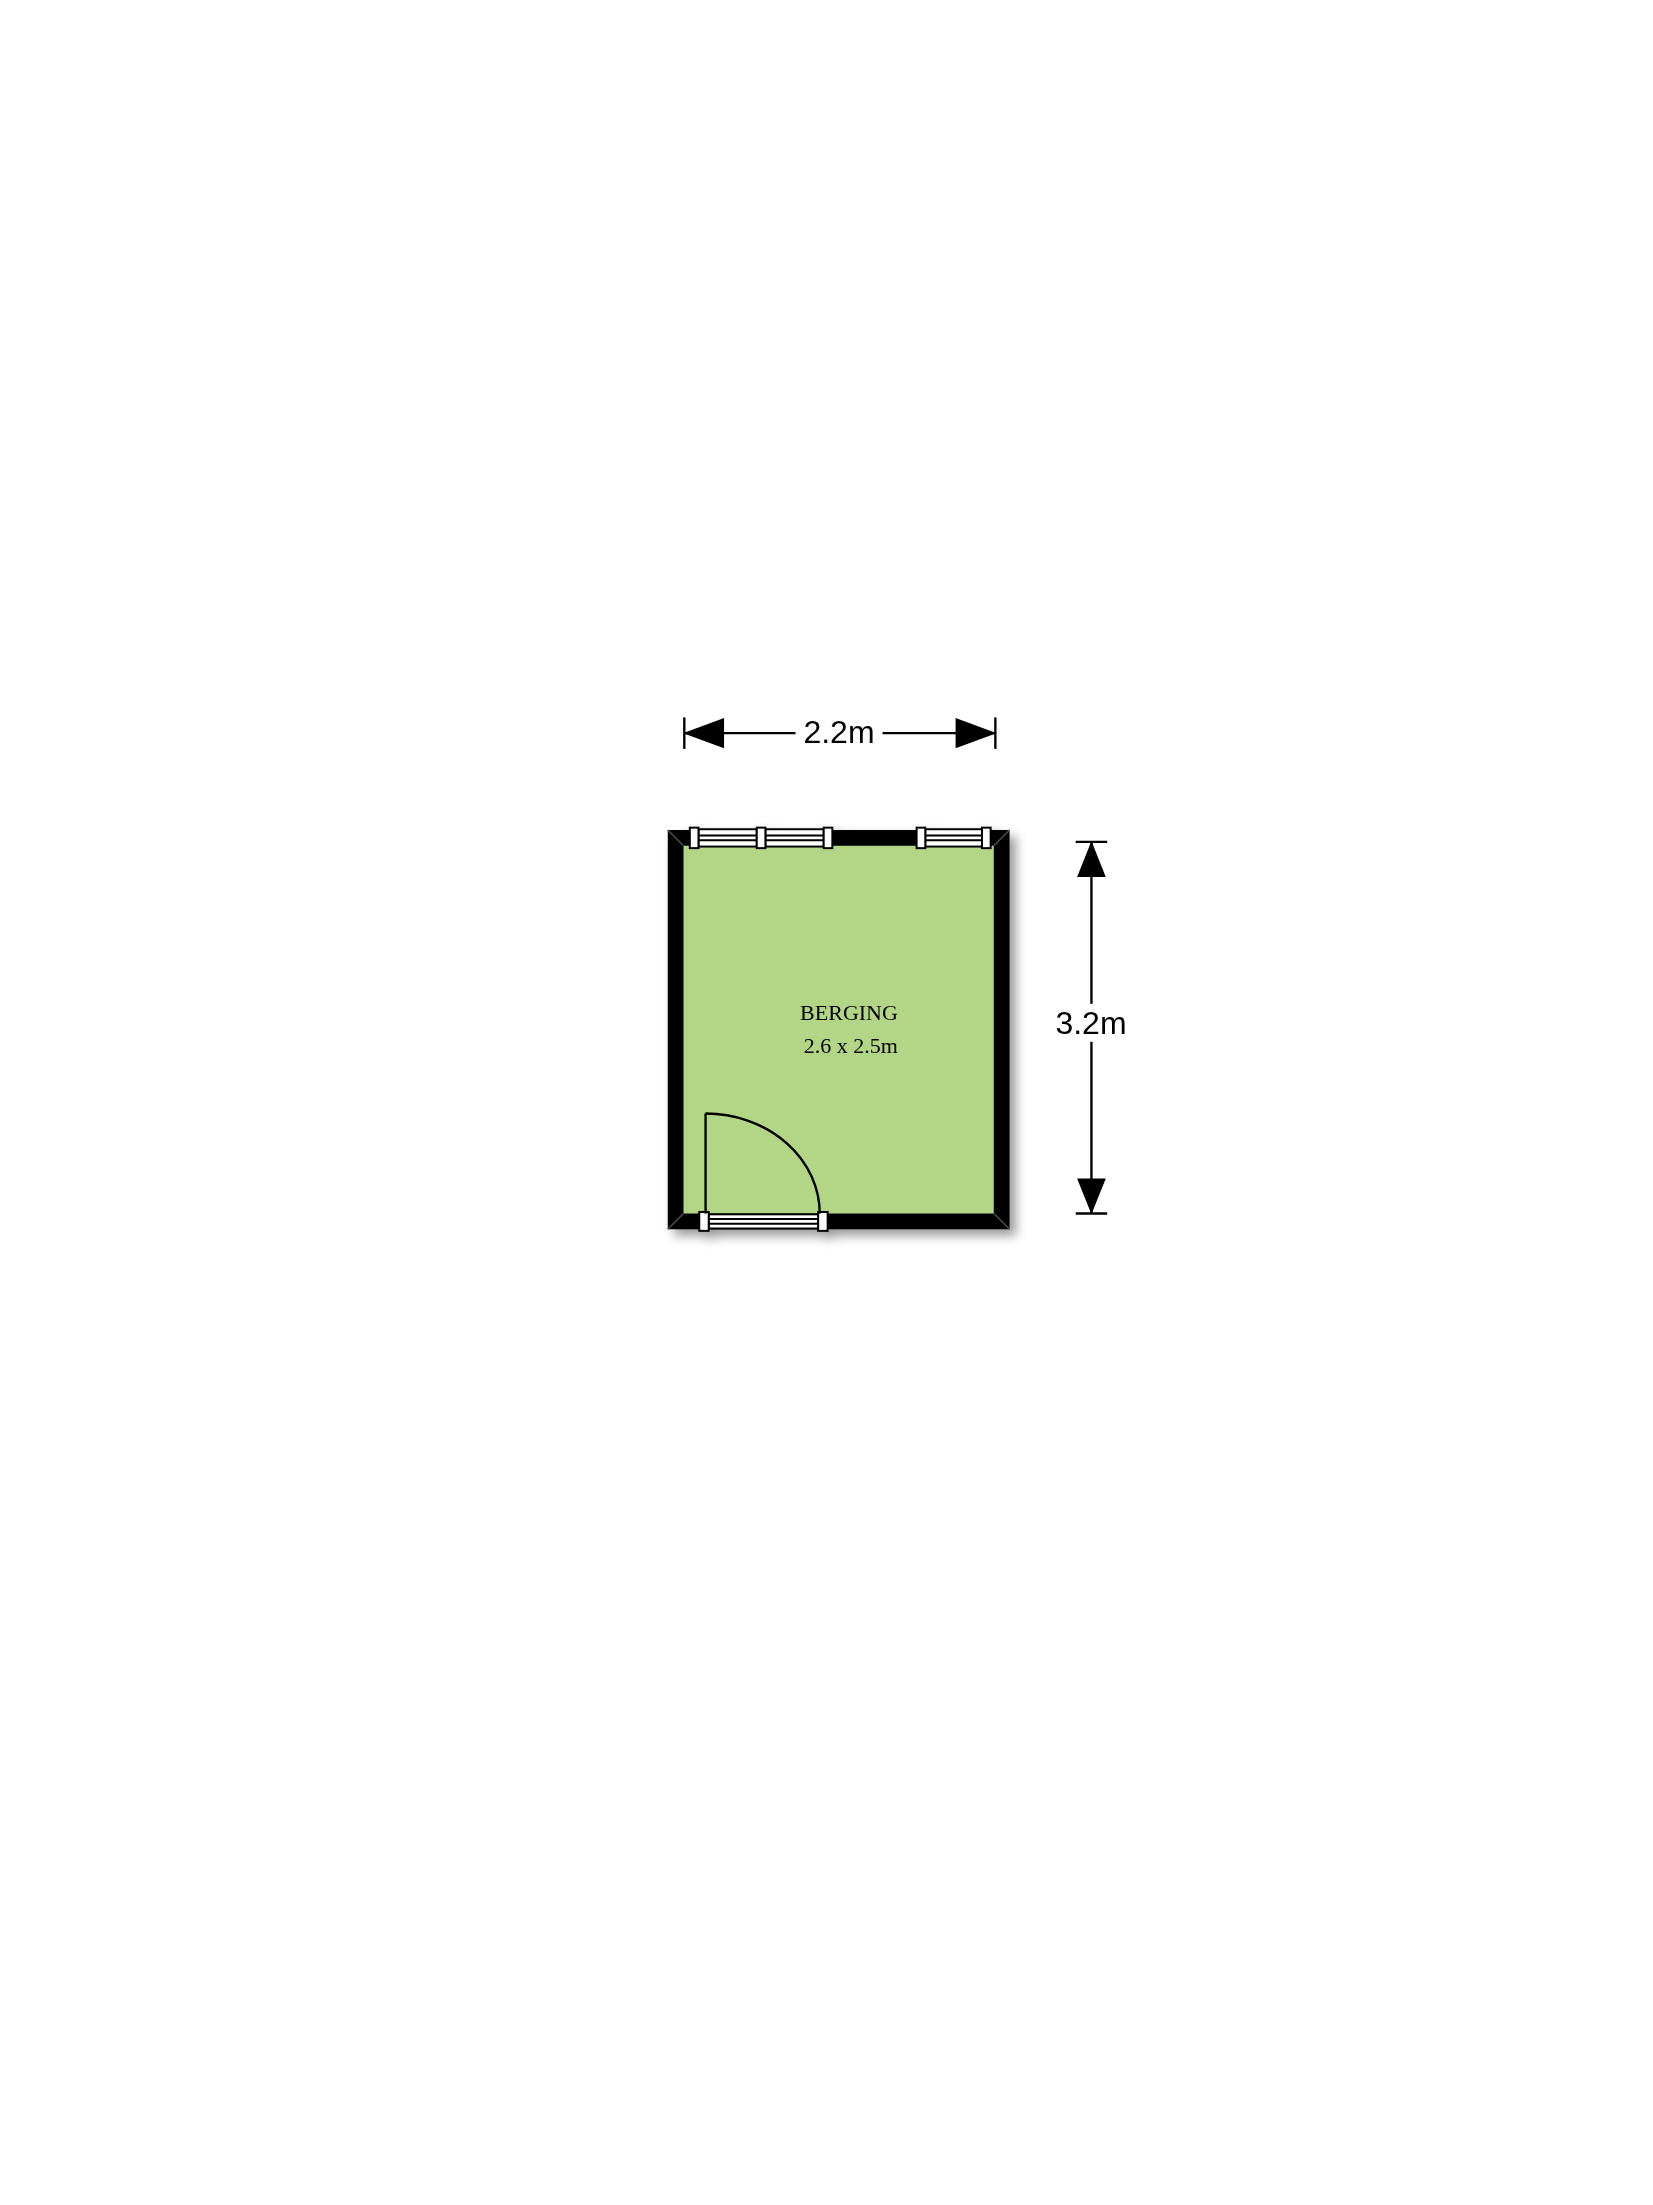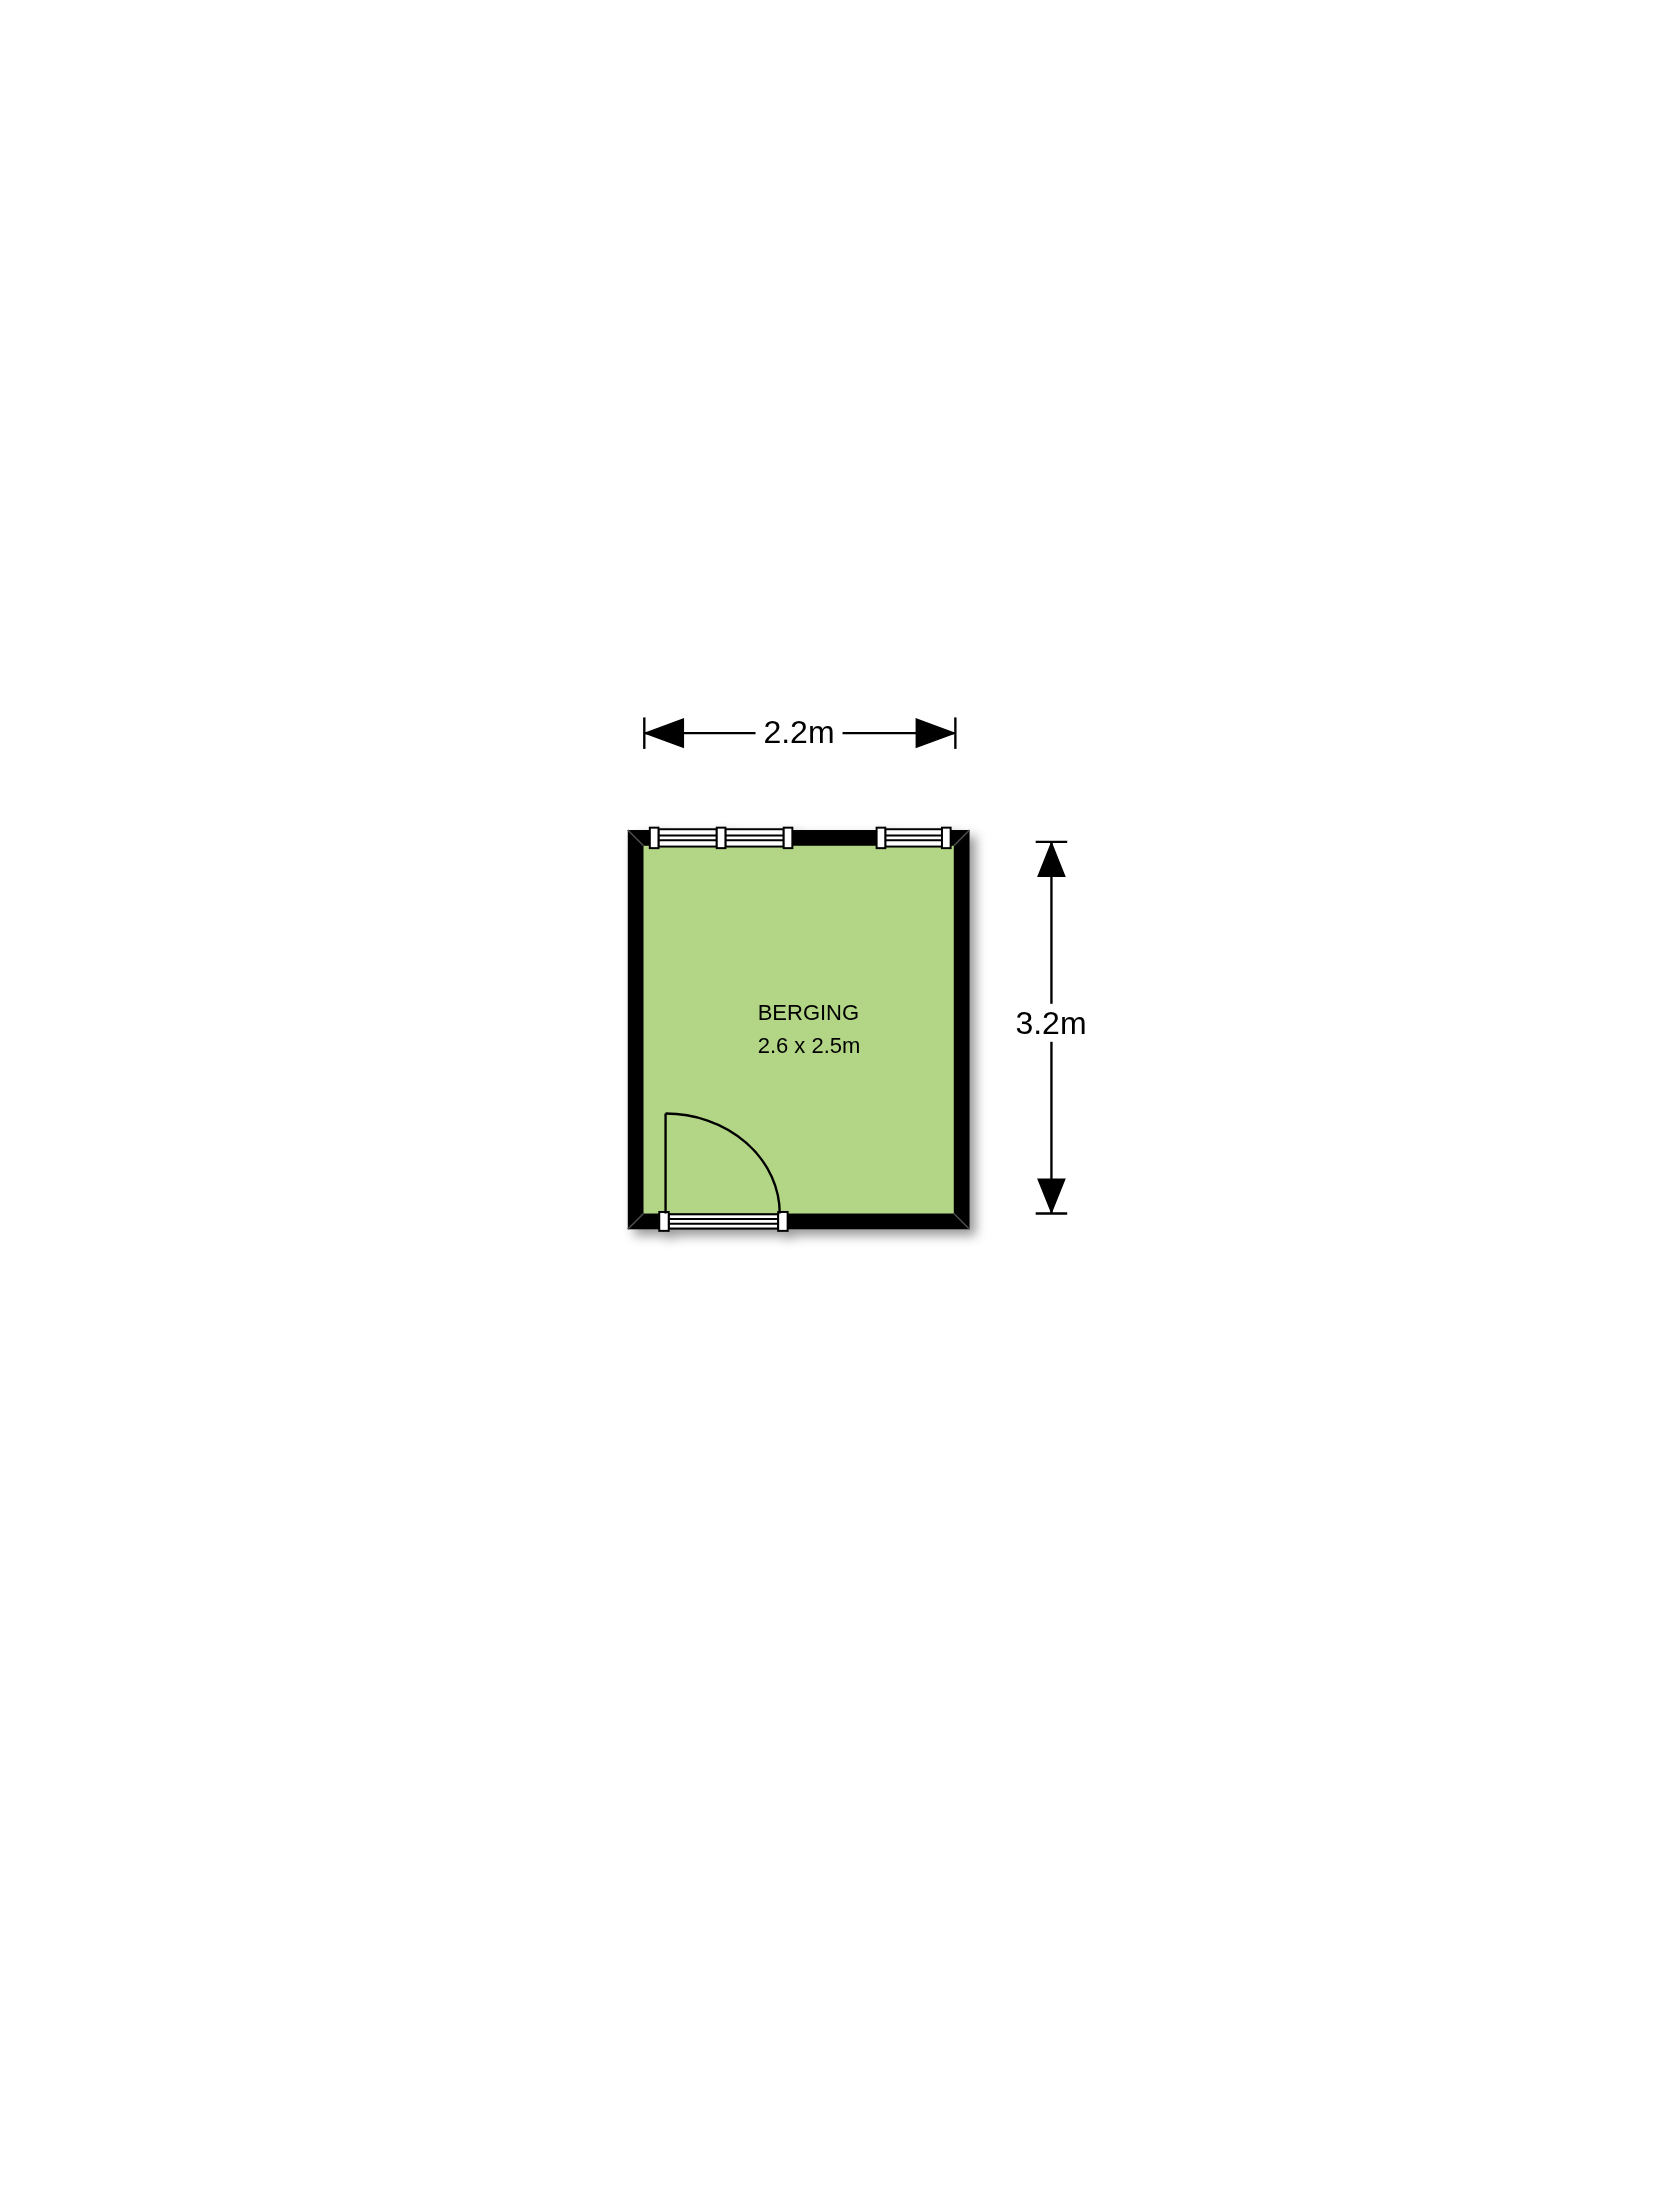--- a/index.html
+++ b/index.html
@@ -4,42 +4,43 @@
 <style>
   html, body { margin: 0; padding: 0; }
   body {
     width: 1654px; height: 2205px;
     background: #ffffff;
     font-family: "Liberation Sans", "DejaVu Sans", sans-serif;
     color: #000000;
     position: relative;
     overflow: hidden;
   }
-  .stage { position: absolute; inset: 0; width: 1592px; height: 2205px; }
+  .stage { position: absolute; inset: 0; width: 1592px; height: 2205px; margin-left: 40px; }
   svg.plan { position: absolute; left: 0; top: 0; }
   .walls-group { filter: drop-shadow(8px 8px 7px rgba(0,0,0,0.40)); }
   .label {
     position: absolute;
     transform: translate(-50%, -50%);
     white-space: nowrap;
     color: #000000;
   }
   .dim-label {
     font-size: 32px;
     background: #ffffff;
     padding: 1.6px 7.9px;
     line-height: 1.1;
   }
   .room-label-block {
     position: absolute;
     transform: translate(-50%, -50%);
-    text-align: left;
+    text-align: right;
     font-size: 22px;
     line-height: 33px;
     white-space: nowrap;
+    font-family: Liberation Serif, serif;
   }
   .footer {
     position: absolute;
     left: 0; top: 1360px;
     width: 1654px;
     text-align: center;
     font-size: 27px;
     line-height: 42px;
     color: #000000;
   }

